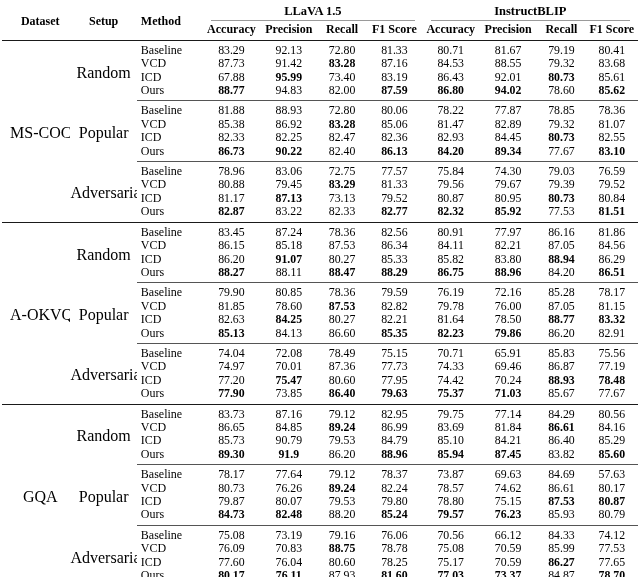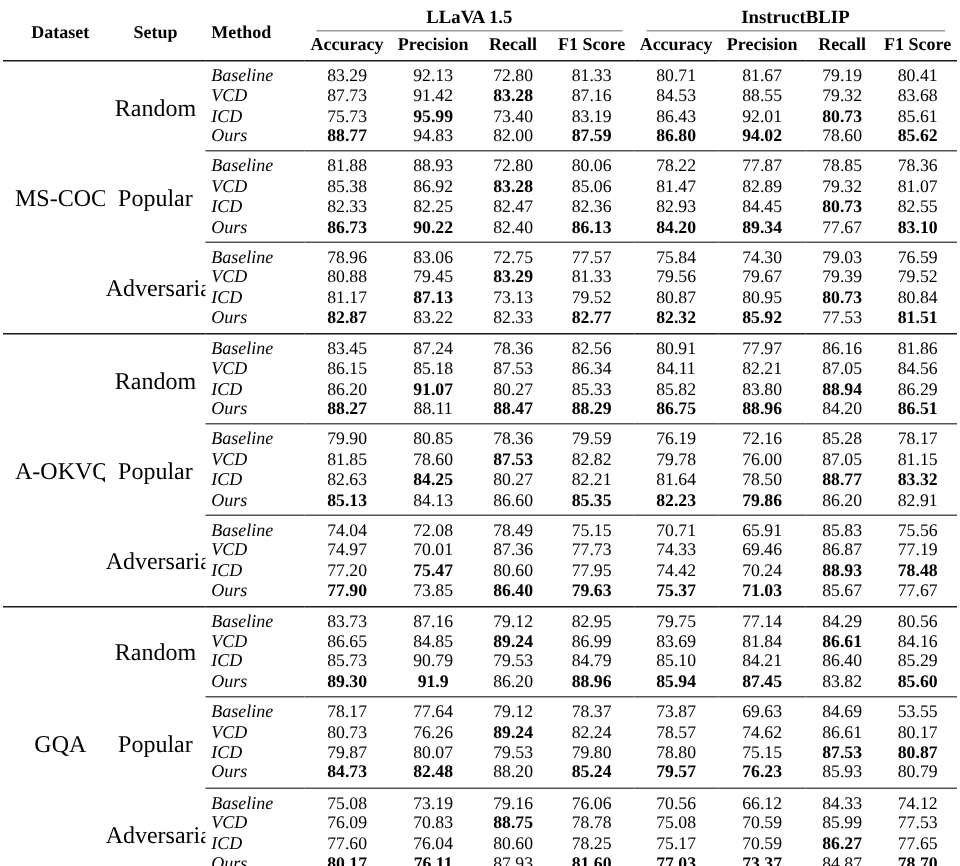--- a/index.html
+++ b/index.html
@@ -32,21 +32,21 @@
   thead th.group .cmid {
     border-bottom: 1.2px solid #9a9a9a;
     margin: 1px 8px;
     padding-bottom: 2px;
   }
   thead tr.metrics th { border-bottom: 1.6px solid #1a1a1a; padding-bottom: 3px; }
   thead th.hd { border-bottom: 1.6px solid #1a1a1a; }
 
   td.c-dataset { text-align: center; padding-left: 8px; font-size: 16px; }
   td.c-setup   { text-align: center; font-size: 16px; }
-  td.c-method  { text-align: left; font-style: italic; padding-left: 4px; font-size: 12px; }
+  td.c-method  { text-align: left; padding-left: 4px; font-size: 12px; }
   td.c-num     { font-size: 11.8px; }
 
   td.b { font-weight: bold; }
   td.u { text-underline-offset: 2px; }
 
   
   tr.setup-start td { padding-top: 3px; }
   tr.setup-start td.c-method,
   tr.setup-start td.c-num { border-top: 1px solid #555; }
   tr.block-end td { padding-bottom: 3px; }
@@ -119,21 +119,21 @@
         <td class="c-num">91.42</td>
         <td class="c-num b">83.28</td>
         <td class="c-num">87.16</td>
         <td class="c-num">84.53</td>
         <td class="c-num">88.55</td>
         <td class="c-num">79.32</td>
         <td class="c-num">83.68</td>
       </tr>
       <tr>
         <td class="c-method">ICD</td>
-        <td class="c-num">75.73</td>
+        <td class="c-num">67.88</td>
         <td class="c-num b">95.99</td>
         <td class="c-num">73.40</td>
         <td class="c-num">83.19</td>
         <td class="c-num u">86.43</td>
         <td class="c-num">92.01</td>
         <td class="c-num b">80.73</td>
         <td class="c-num u">85.61</td>
       </tr>
       <tr class="block-end">
         <td class="c-method">Ours</td>
@@ -421,21 +421,21 @@
       <tr class="setup-start">
         <td class="c-setup" rowspan="4">Popular</td>
         <td class="c-method">Baseline</td>
         <td class="c-num">78.17</td>
         <td class="c-num">77.64</td>
         <td class="c-num">79.12</td>
         <td class="c-num">78.37</td>
         <td class="c-num">73.87</td>
         <td class="c-num">69.63</td>
         <td class="c-num">84.69</td>
-        <td class="c-num">53.55</td>
+        <td class="c-num">57.63</td>
       </tr>
       <tr>
         <td class="c-method">VCD</td>
         <td class="c-num">80.73</td>
         <td class="c-num">76.26</td>
         <td class="c-num b">89.24</td>
         <td class="c-num">82.24</td>
         <td class="c-num">78.57</td>
         <td class="c-num">74.62</td>
         <td class="c-num u">86.61</td>

